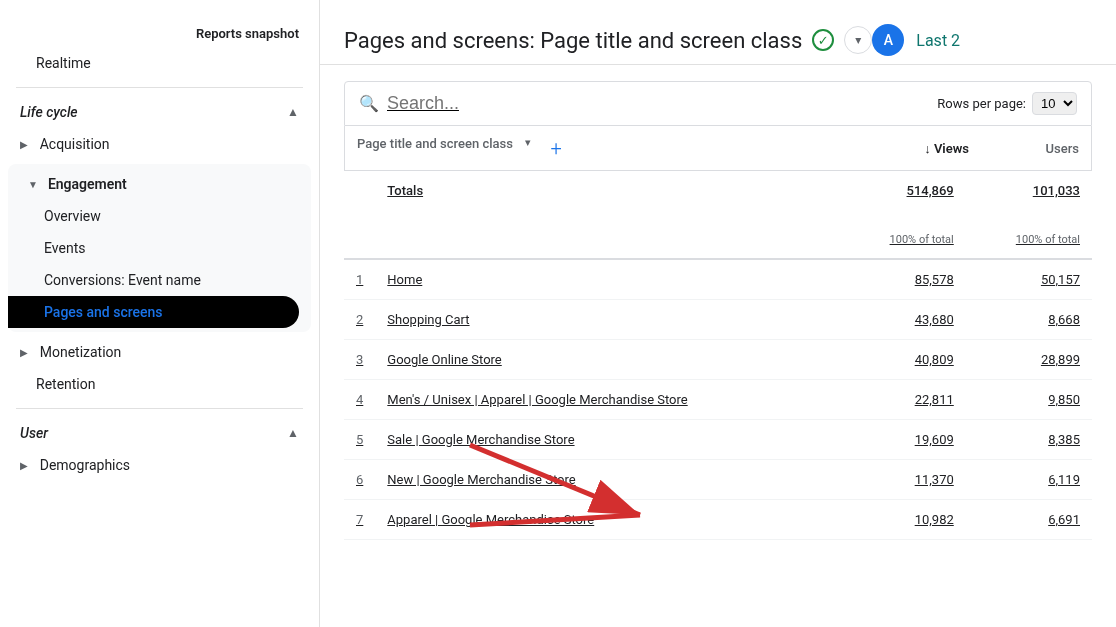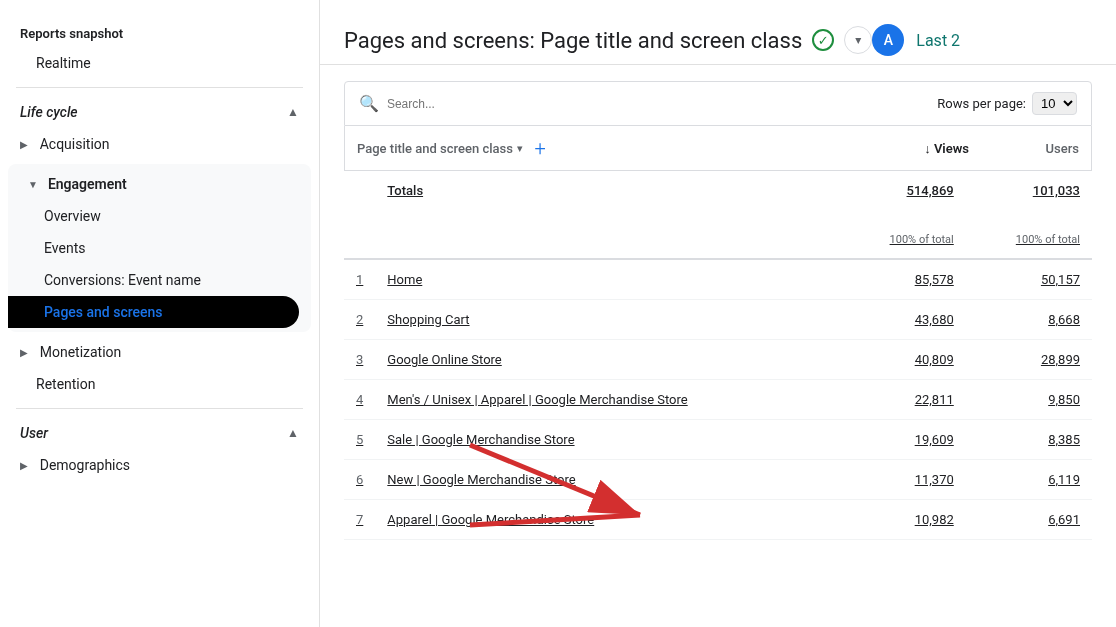--- a/index.html
+++ b/index.html
@@ -12,20 +12,21 @@
       background: #fff;
       border-right: 1px solid #e0e0e0;
       overflow-y: auto;
       padding: 16px 0;
     }
     .sidebar-section-title {
       font-size: 13px;
       font-weight: 600;
       color: #202124;
       padding: 10px 20px 6px 20px;
+      text-align: right;
     }
     .sidebar-divider {
       border: none;
       border-top: 1px solid #e0e0e0;
       margin: 8px 16px;
     }
     .sidebar-group-header {
       display: flex;
       align-items: center;
       justify-content: space-between;
@@ -170,24 +171,25 @@
       padding: 10px 14px;
       gap: 8px;
     }
     .search-bar .search-icon {
       color: #5f6368;
       font-size: 16px;
     }
     .search-input {
       border: none;
       outline: none;
-      font-size: 12px;
+      font-size: 18px;
       color: #000000;
       flex: 1;
       background: transparent;
+      text-decoration: underline;
     }
     .rows-per-page {
       display: flex;
       align-items: center;
       gap: 6px;
       font-size: 13px;
       color: #202124;
       margin-left: auto;
     }
     .rows-select {
@@ -325,21 +327,21 @@
         <span>Rows per page:</span>
         <select class="rows-select">
           <option>10</option>
           <option>25</option>
           <option>50</option>
         </select>
       </div>
     </div>
 
     <div style="display:flex; align-items:center; padding:10px 12px; border-bottom:1px solid #dadce0; border-left:1px solid #dadce0; border-right:1px solid #dadce0;">
-      <div style="flex:1; display:flex; align-items:center; gap:4px;">
+      <div style="flex:1; display:flex; align-items:flex-start; gap:12px;">
         <span style="font-size:13px; color:#5f6368; font-weight:500;">Page title and screen class</span>
         <span style="font-size:11px; color:#5f6368;">▾</span>
         <span style="color:#1a73e8; font-size:20px; font-weight:300; margin-left:8px;">+</span>
       </div>
       <div style="min-width:110px; text-align:right; font-size:13px; color:#202124; font-weight:600;">↓ Views</div>
       <div style="min-width:110px; text-align:right; font-size:13px; color:#5f6368; font-weight:500;">Users</div>
     </div>
 
     <table class="data-table">
       <tbody>

